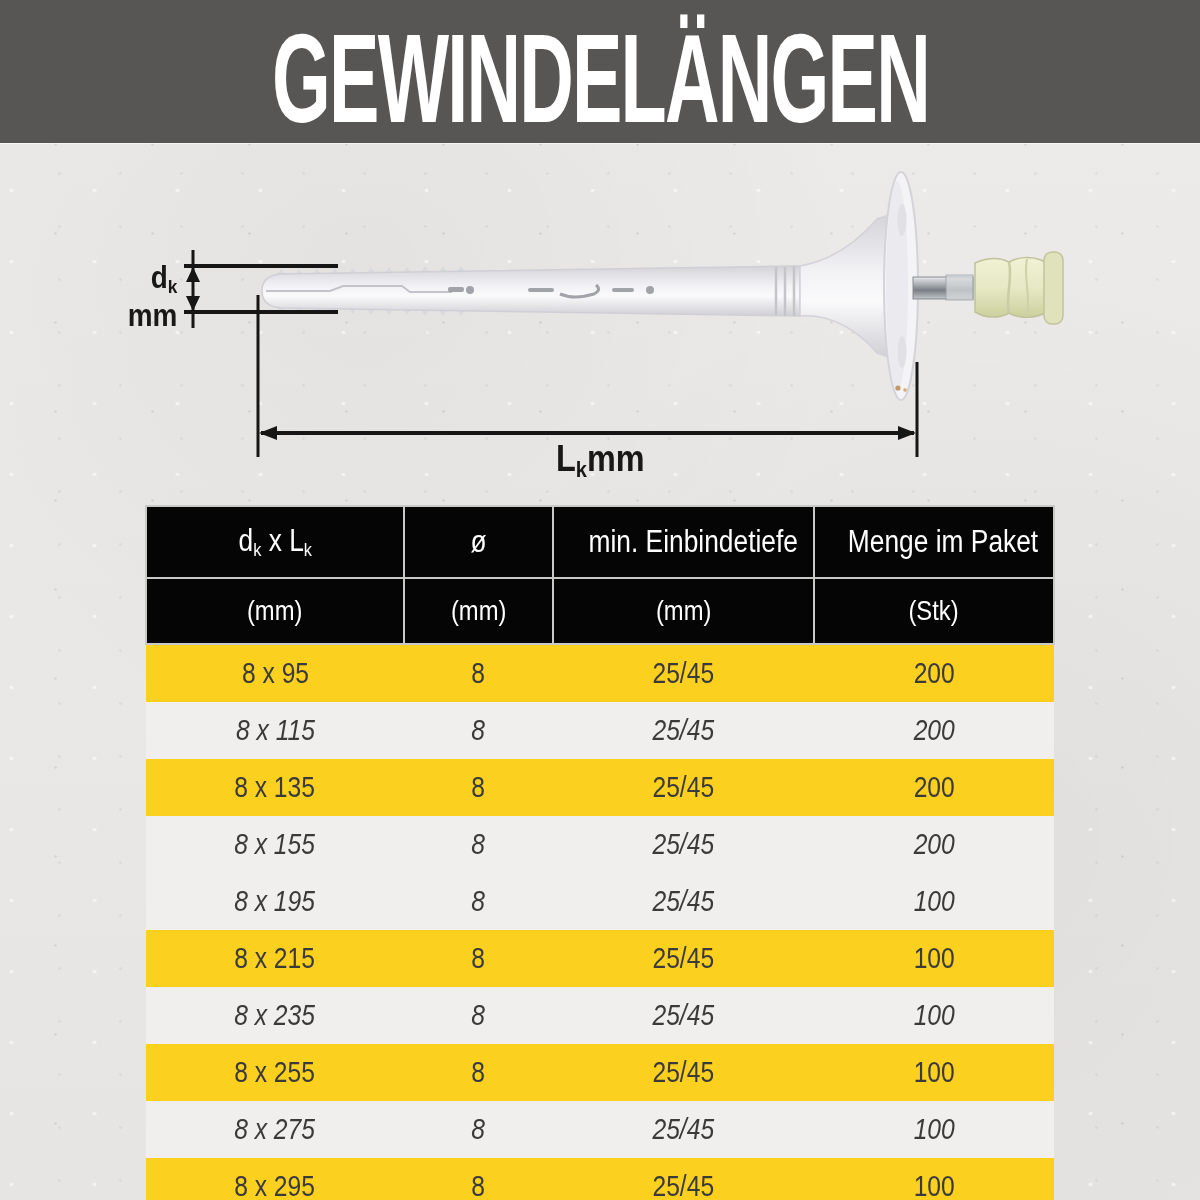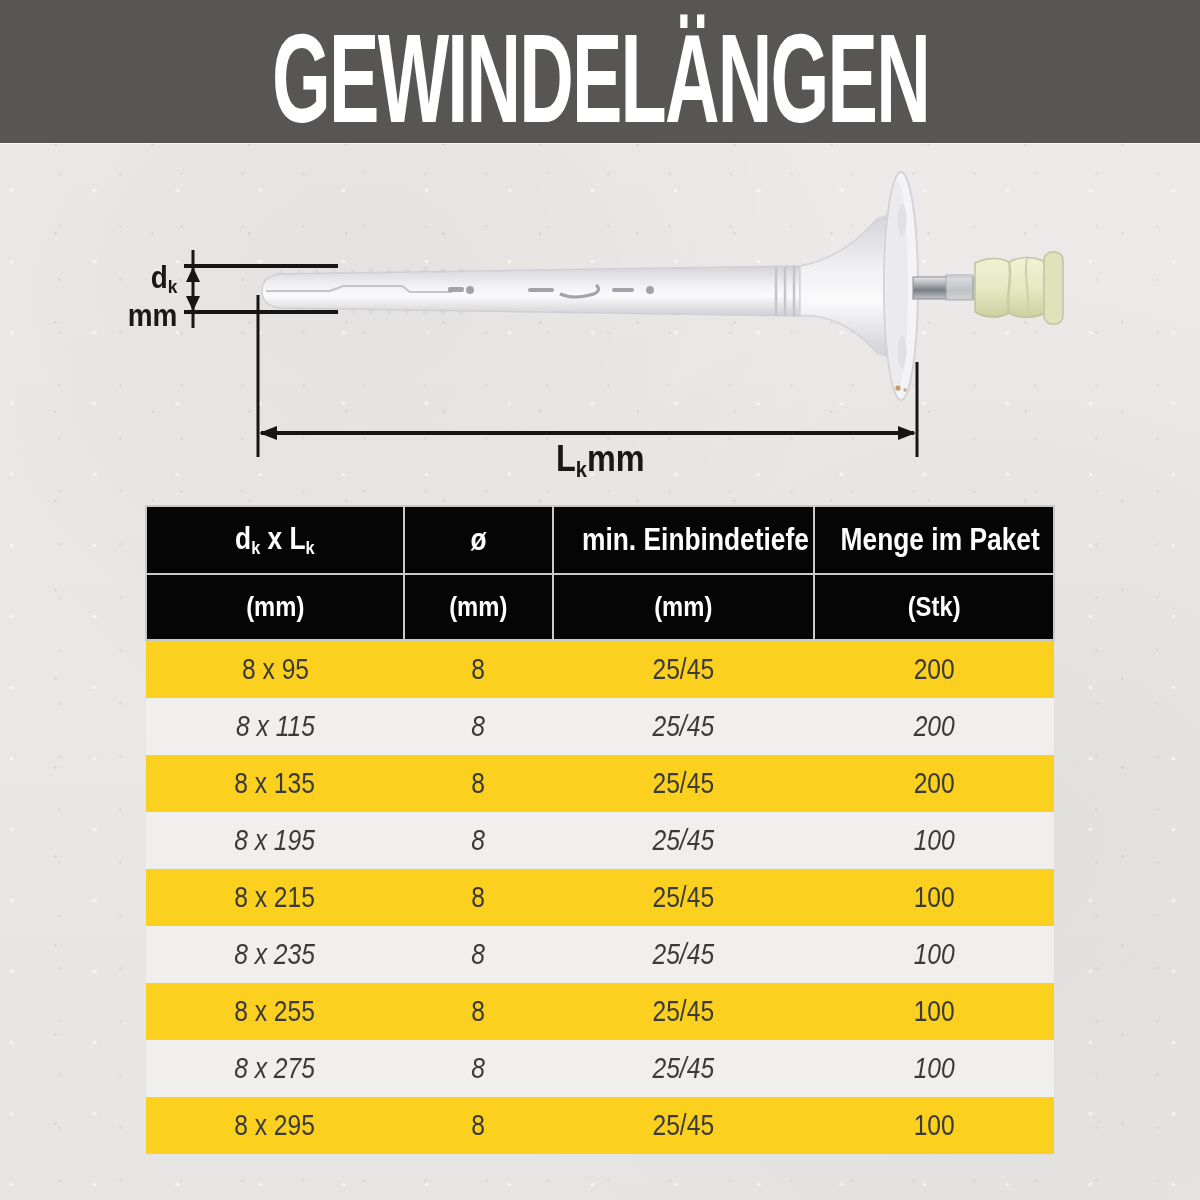--- a/index.html
+++ b/index.html
@@ -45,21 +45,21 @@
   .dk-label { top:263px; left:84px; width:96px; text-align:right; font-size:31px; line-height:29px; }
   .lk-label { top:441px; left:470px; width:260px; text-align:center; font-size:36px; line-height:36px; }
 
   
   .spec-table {
     position:absolute; left:145px; top:505px; width:908px;
     border-collapse:collapse; table-layout:fixed;
   }
   .spec-table thead th {
     background:var(--header-bg, #050505); color:var(--header-text, #fff);
-    border:2px solid #C9C9C7; font-weight:bold; text-align:center; padding:8px;
+    border:2px solid #C9C9C7; font-weight:normal; text-align:center; padding:16px;
   }
   .spec-table thead tr.hdr-main th { height:68px; font-size:31px; }
   .spec-table thead tr.hdr-units th { height:66px; font-size:28px; }
   .spec-table tbody td {
     height:42px; padding:12px; text-align:center; border:none;
     font-size:29px; color:var(--data-text, #3A3A3A);
   }
   .spec-table tbody tr.row-y { background:var(--row-yellow, #FCD01F); }
   .spec-table tbody tr.row-w { background:var(--row-alt, #F0EFED);font-style:italic; }
   .cx { display:inline-block; transform:scaleX(0.85); transform-origin:center; white-space:nowrap; }
@@ -229,20 +229,26 @@
           <td><span class="cx">25/45</span></td>
           <td><span class="cx">200</span></td>
         </tr>
         <tr class="row-y">
           <td><span class="cx">8 x 135</span></td>
           <td><span class="cx">8</span></td>
           <td><span class="cx">25/45</span></td>
           <td><span class="cx">200</span></td>
         </tr>
         <tr class="row-w">
+          <td><span class="cx">8 x 155</span></td>
+          <td><span class="cx">8</span></td>
+          <td><span class="cx">25/45</span></td>
+          <td><span class="cx">200</span></td>
+        </tr>
+        <tr class="row-w">
           <td><span class="cx">8 x 195</span></td>
           <td><span class="cx">8</span></td>
           <td><span class="cx">25/45</span></td>
           <td><span class="cx">100</span></td>
         </tr>
         <tr class="row-y">
           <td><span class="cx">8 x 215</span></td>
           <td><span class="cx">8</span></td>
           <td><span class="cx">25/45</span></td>
           <td><span class="cx">100</span></td>

